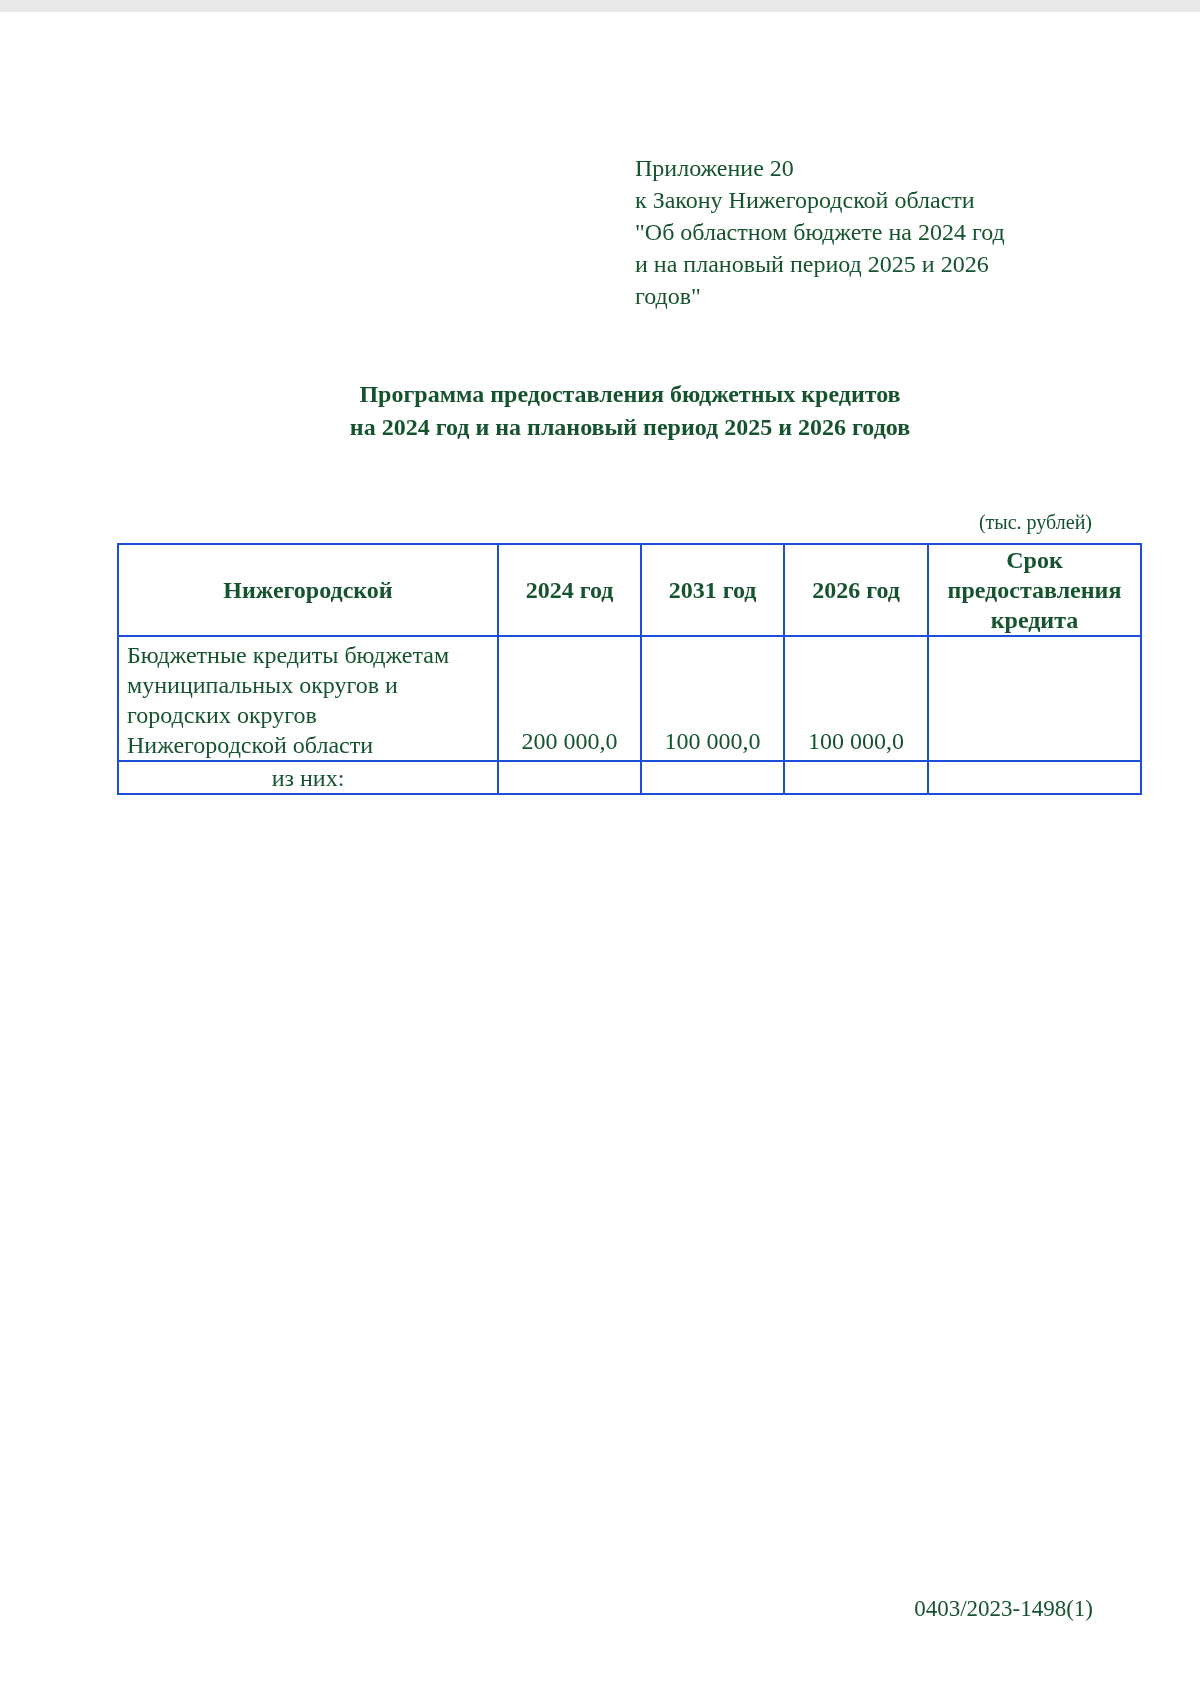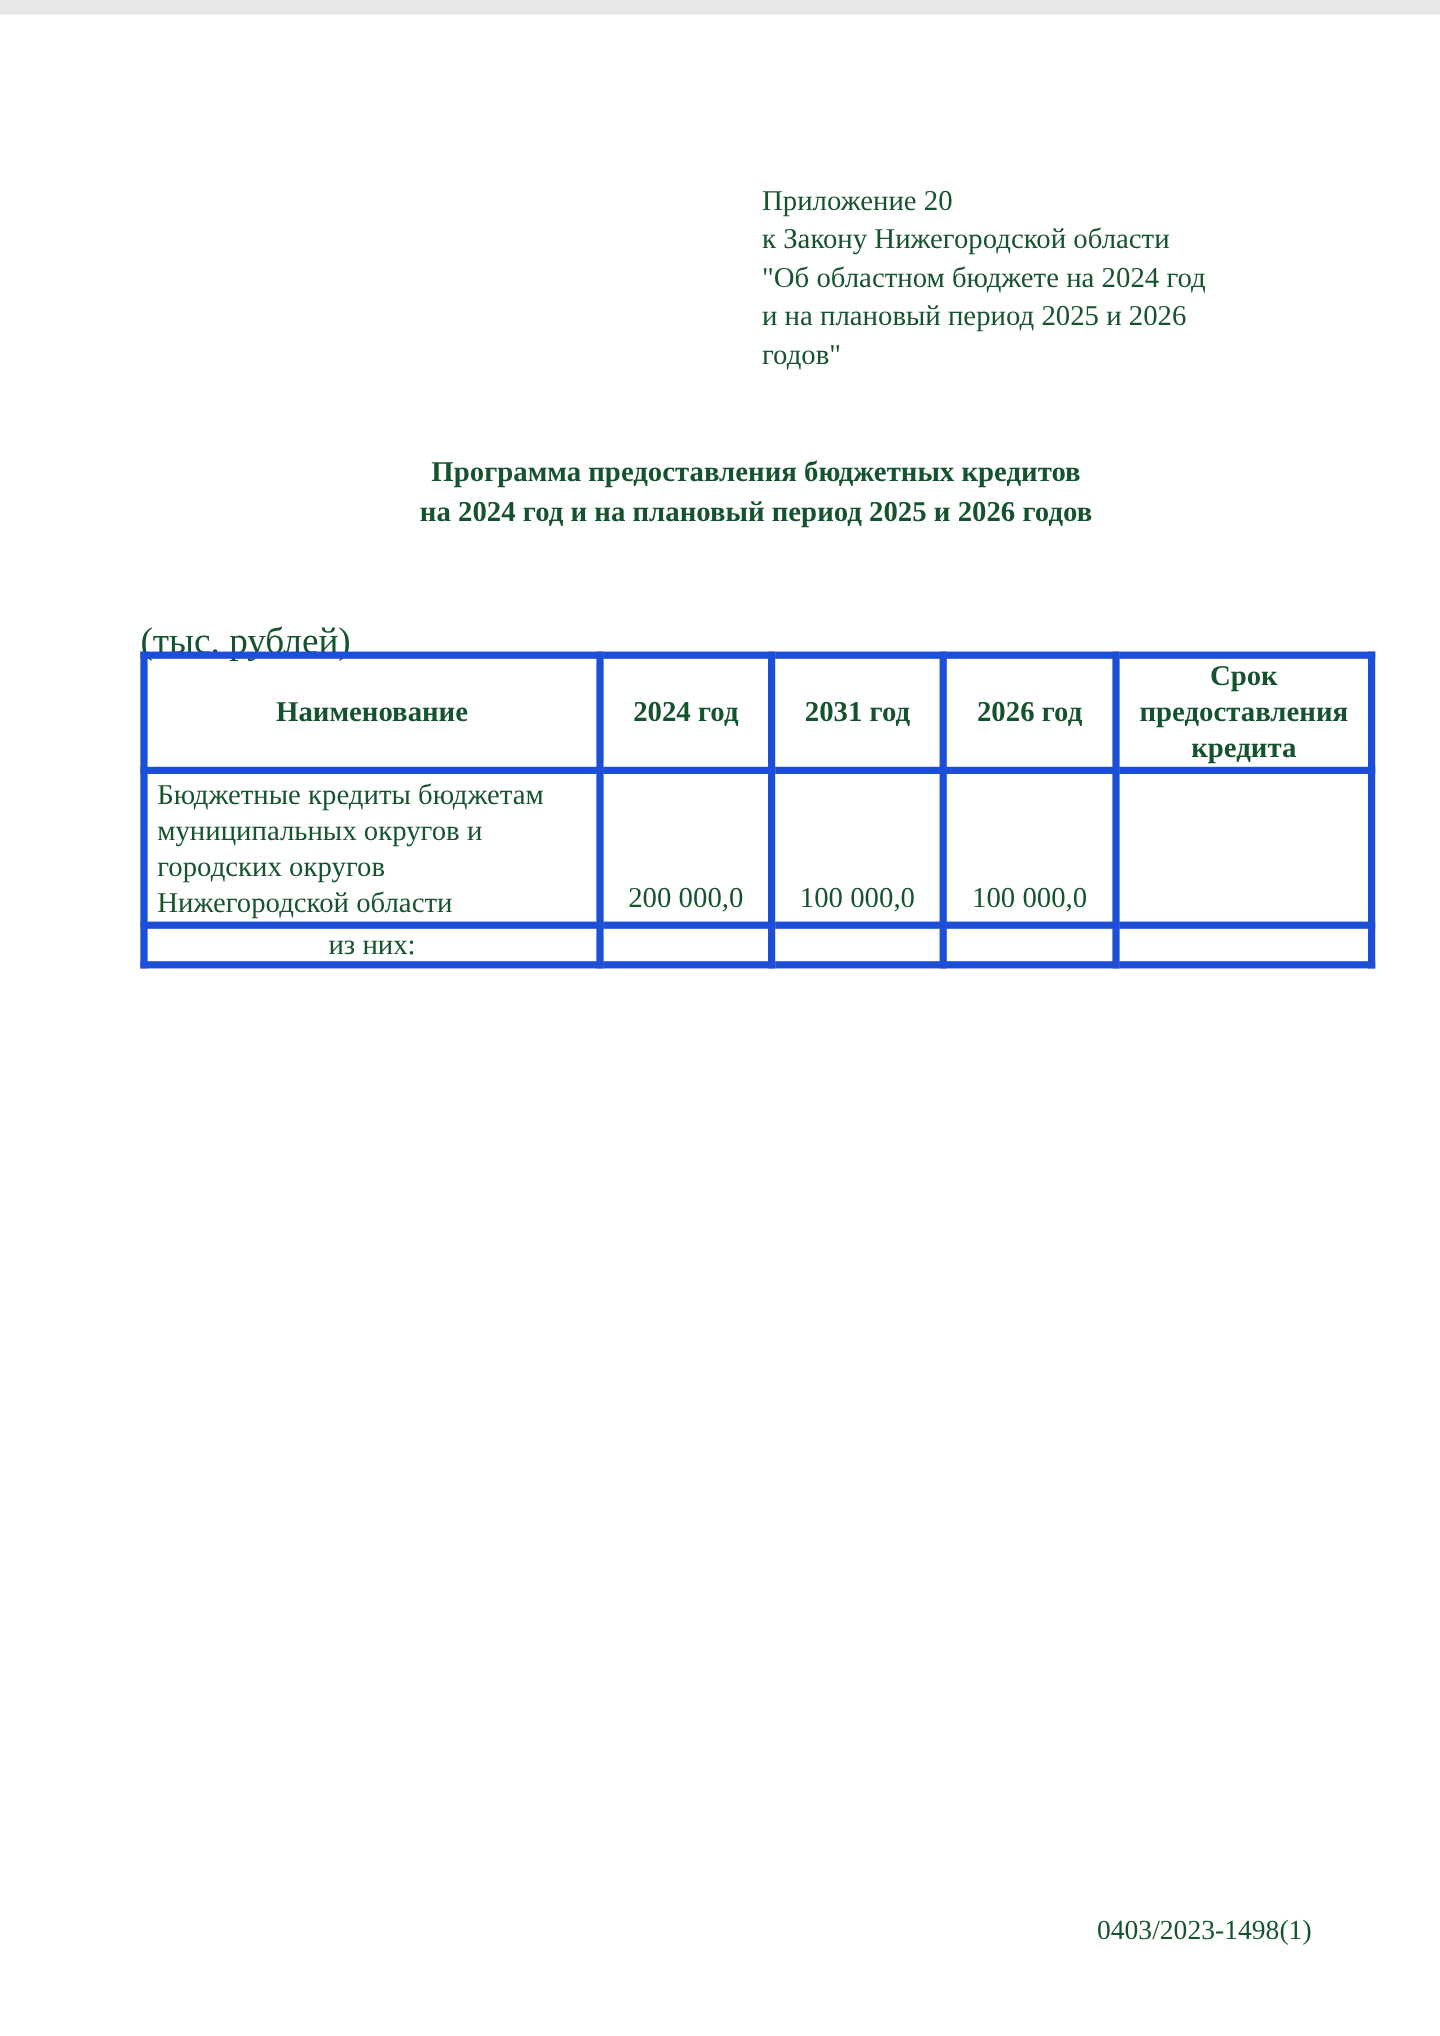--- a/index.html
+++ b/index.html
@@ -32,37 +32,37 @@
     width: 1026px;
     text-align: center;
     font-weight: bold;
     font-size: 24px;
     line-height: 33px;
     white-space: pre-line;
   }
   .units {
     position: absolute;
     left: 117px;
-    top: 508px;
+    top: 496px;
     width: 975px;
-    text-align: left;
-    font-size: 31px;
+    text-align: right;
+    font-size: 20px;
     line-height: 28px;
   }
   table.credits-table {
     position: absolute;
     left: 117px;
     top: 531px;
     border-collapse: collapse;
     table-layout: fixed;
     width: 1023px;
   }
   .credits-table th,
   .credits-table td {
-    border: 6px solid #1d4ed8;
+    border: 2px solid #1d4ed8;
     font-size: 24px;
     padding: 0 8px;
     overflow: hidden;
   }
   .credits-table th {
     font-weight: bold;
     text-align: center;
     vertical-align: middle;
     line-height: 30px;
     white-space: pre-line;
@@ -119,21 +119,21 @@
   <table class="credits-table">
     <colgroup>
       <col style="width:380px">
       <col style="width:143px">
       <col style="width:143px">
       <col style="width:144px">
       <col style="width:213px">
     </colgroup>
     <thead>
       <tr class="hdr-row">
-        <th>Наименование</th>
+        <th>Нижегородской</th>
         <th>2024 год</th>
         <th>2031 год</th>
         <th>2026 год</th>
         <th>Срок
 предоставления
 кредита</th>
       </tr>
     </thead>
     <tbody>
       <tr class="row-main">

